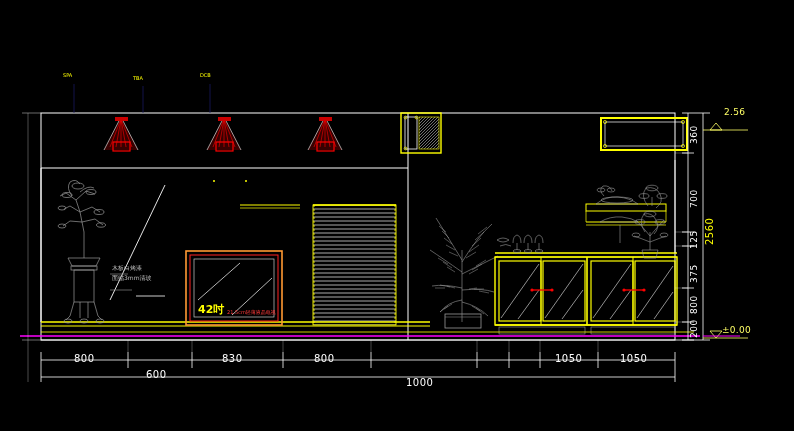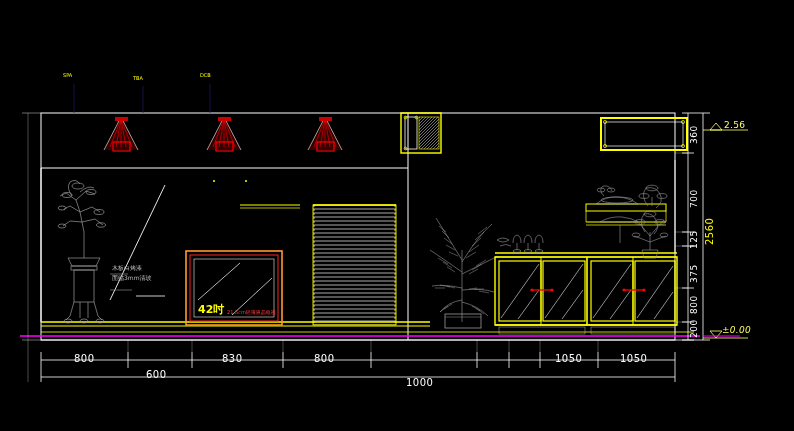--- a/index.html
+++ b/index.html
@@ -457,16 +457,16 @@
   <div class="txt dim-label" style="left:620px; top:354px;">1050</div>
 
   <div class="txt dim-label-v" style="left:690px; top:144px;">360</div>
   <div class="txt dim-label-v" style="left:690px; top:208px;">700</div>
   <div class="txt dim-label-v" style="left:690px; top:249px;">125</div>
   <div class="txt dim-label-v" style="left:690px; top:283px;">375</div>
   <div class="txt dim-label-v" style="left:690px; top:314px;">800</div>
   <div class="txt dim-label-v" style="left:690px; top:338px;">200</div>
   <div class="txt dim-label-v-yellow" style="left:705px; top:245px; font-size:10px;">2560</div>
 
-  <div class="txt elev-label" style="left:724px; top:121px;">2.56</div>
-  <div class="txt elev-label" style="left:722px; top:326px;font-style:italic;">±0.00</div>
+  <div class="txt elev-label" style="left:724px; top:108px;">2.56</div>
+  <div class="txt elev-label" style="left:722px; top:326px;">±0.00</div>
 
 </div>
 
 </body></html>

